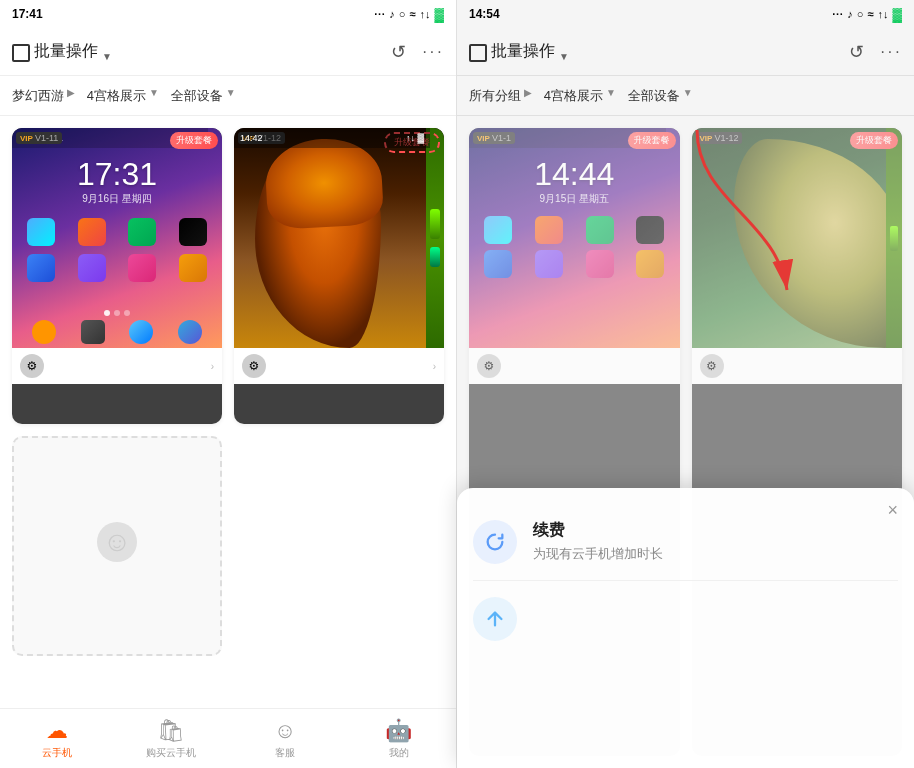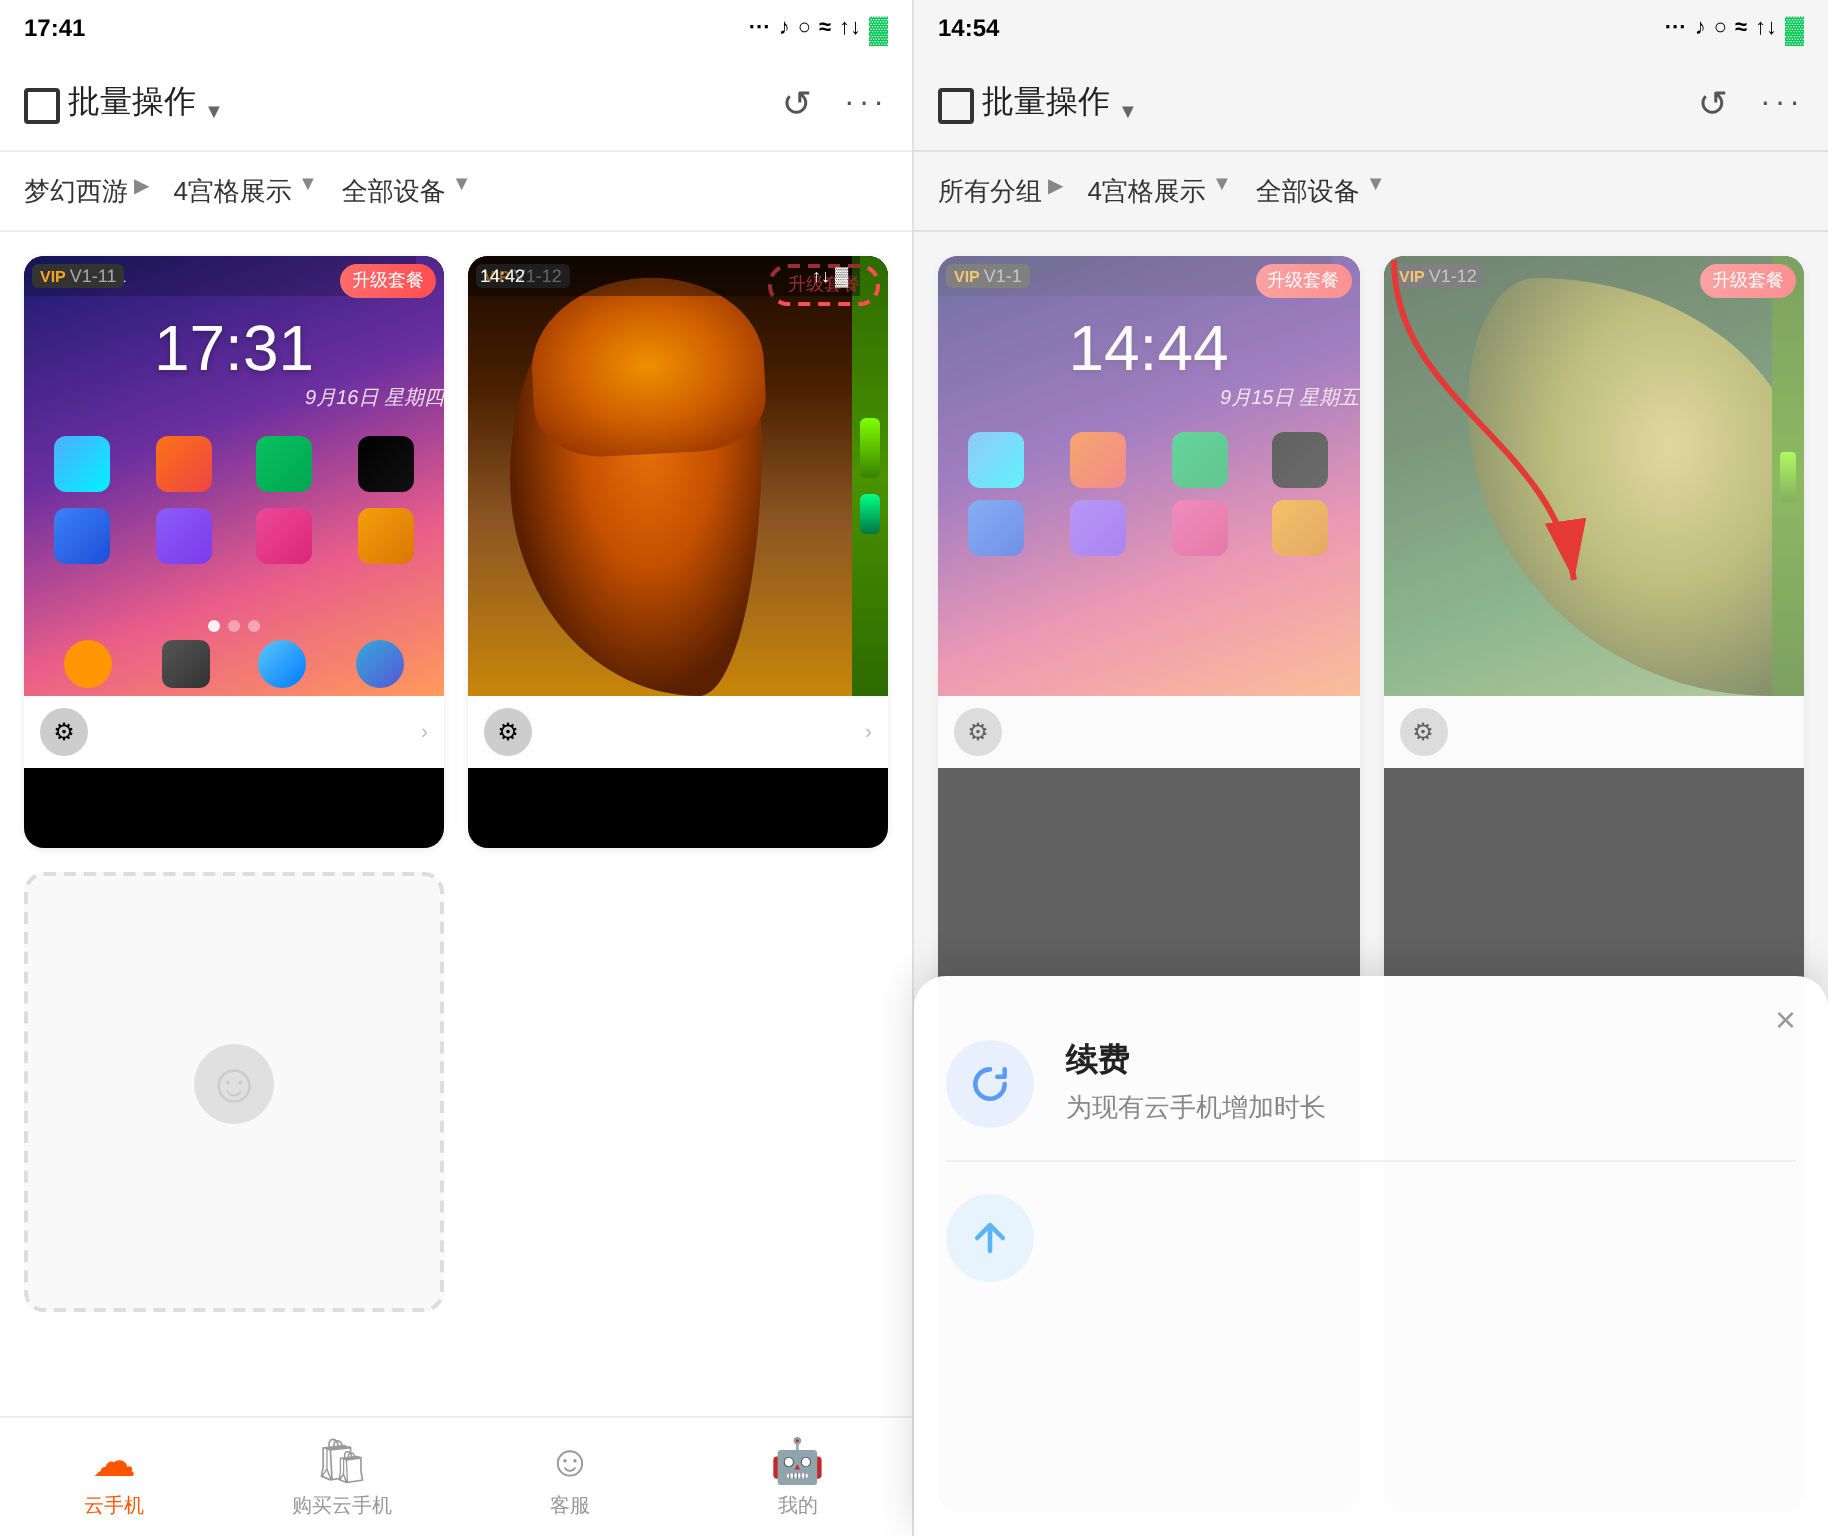--- a/index.html
+++ b/index.html
@@ -125,21 +125,21 @@
       flex: 1;
       display: grid;
       grid-template-columns: 1fr 1fr;
       gap: 12px;
       padding: 12px;
       overflow-y: auto;
     }
 
     
     .phone-card {
-      background: #000000;
+      background: #404040;
       border-radius: 10px;
       overflow: hidden;
       box-shadow: 0 1px 4px rgba(0,0,0,0.08);
       position: relative;
     }
     .phone-screen {
       width: 100%;
       height: 220px;
       position: relative;
       overflow: hidden;
@@ -213,24 +213,23 @@
       color: #fff;
       font-size: 32px;
       font-weight: 300;
       text-shadow: 0 1px 3px rgba(0,0,0,0.3);
     }
     .date-display {
       position: absolute;
       top: 64px;
       left: 0;
       right: 0;
-      text-align: right;
+      text-align: center;
       color: rgba(255,255,255,0.85);
       font-size: 10px;
-      font-style: italic;
     }
     .app-icon {
       width: 28px;
       height: 28px;
       border-radius: 6px;
       margin: 0 auto;
     }
     .app-icon-1 { background: linear-gradient(135deg, #4facfe, #00f2fe); }
     .app-icon-2 { background: linear-gradient(135deg, #f97316, #ef4444); }
     .app-icon-3 { background: linear-gradient(135deg, #07c160, #00a651); }

